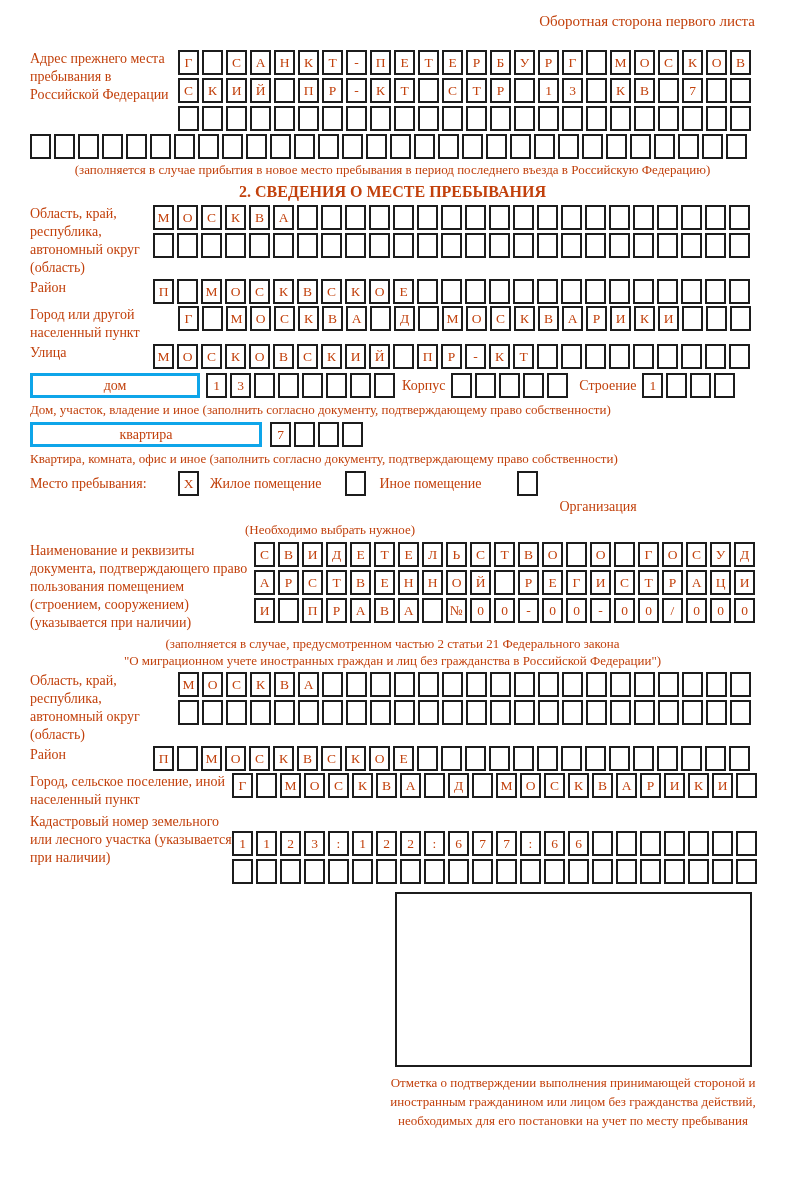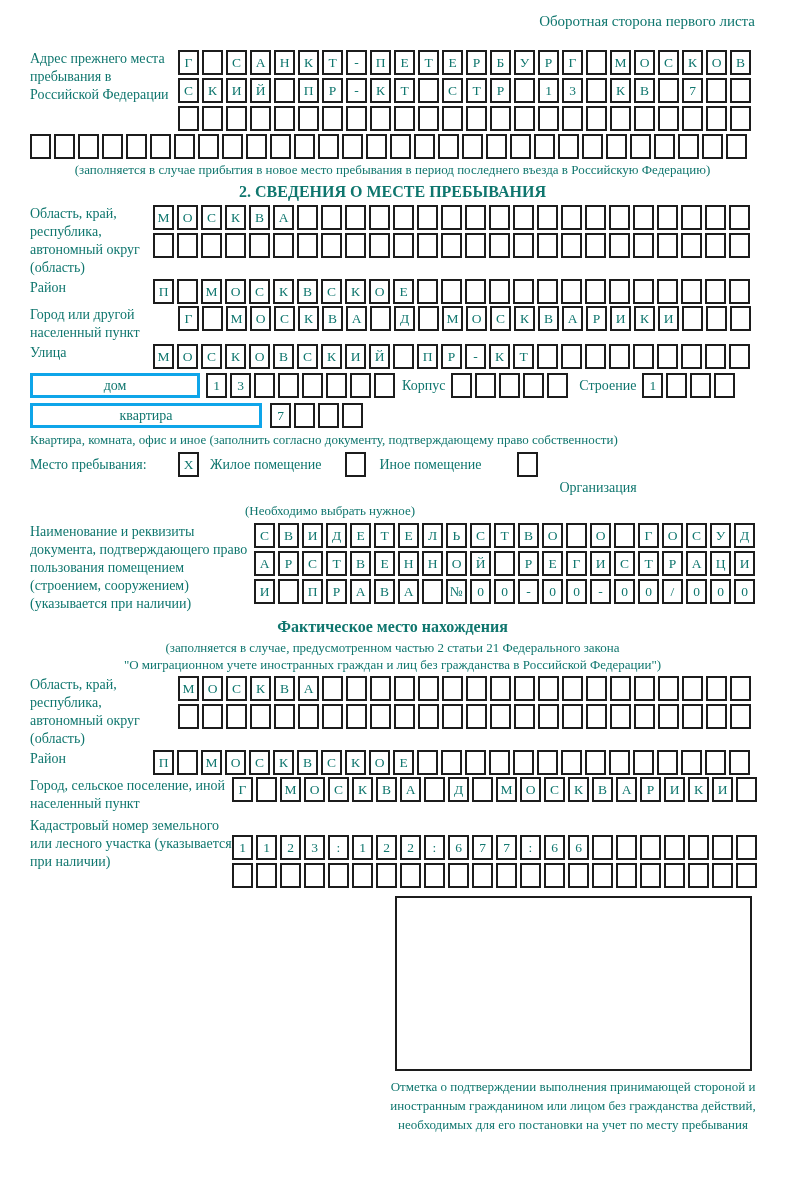--- a/index.html
+++ b/index.html
@@ -2,21 +2,21 @@
 <html><head>
 <meta charset="utf-8">
 <style>
   html,body{margin:0;padding:0;background:#ffffff;}
   .page{
     position:relative;
     width:800px;height:1180px;
     box-sizing:border-box;
     padding:12px 45px 10px 30px;
     font-family:"Liberation Serif","DejaVu Serif",serif;
-    color:#0f766e;
+    color:#c2410c;
     overflow:hidden;
     background:#ffffff;
   }
   .hdr{text-align:right;font-size:15px;line-height:18px;}
   .row{display:flex;align-items:flex-start;}
   .lbl{font-size:14px;line-height:18px;flex:none;}
   .lbl.w148{width:148px;}
   .lbl.w123{width:123px;}
   .lbl.w224{width:224px;}
   .lbl.w202{width:202px;}
@@ -343,20 +343,21 @@
         <span class="cell"></span>
       </div>
     <div class="inlinelbl" style="margin:0 6px 0 8px;">Строение</div>
     <div class="grid">
         <span class="cell">1</span>
         <span class="cell"></span>
         <span class="cell"></span>
         <span class="cell"></span>
       </div>
   </div>
+  <div class="note mt2">Дом, участок, владение и иное (заполнить согласно документу, подтверждающему право собственности)</div>
 
   <div class="row mt4">
     <div class="widebox" style="width:232px;">квартира</div>
     <div class="grid" style="margin-left:8px;">
         <span class="cell">7</span>
         <span class="cell"></span>
         <span class="cell"></span>
         <span class="cell"></span>
       </div>
   </div>
@@ -441,21 +442,20 @@
           <span class="cell">0</span>
           <span class="cell">0</span>
           <span class="cell">/</span>
           <span class="cell">0</span>
           <span class="cell">0</span>
           <span class="cell">0</span>
         </div>
     </div>
   </div>
 
-  <div class="sectitle bold center mt4">Фактическое место нахождения</div>
   <div class="note center mt3">(заполняется в случае, предусмотренном частью 2 статьи 21 Федерального закона</div>
   <div class="note center">"О миграционном учете иностранных граждан и лиц без гражданства в Российской Федерации")</div>
 
   <div class="row mt3">
     <div class="lbl w148">Область, край, республика, автономный округ (область)</div>
     <div>
       <div class="grid mb">
           <span class="cell">М</span>
           <span class="cell">О</span>
           <span class="cell">С</span>

